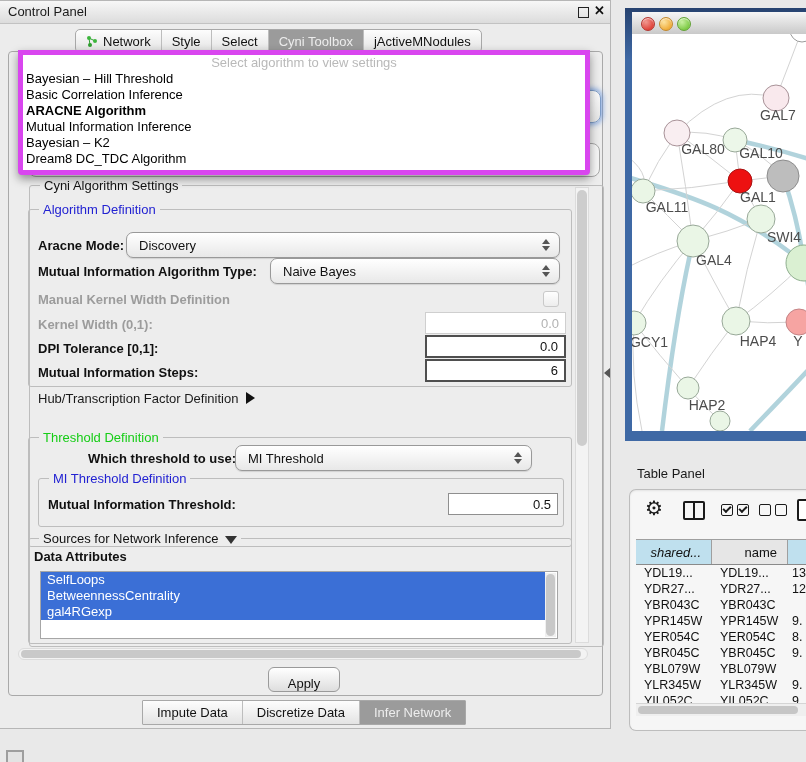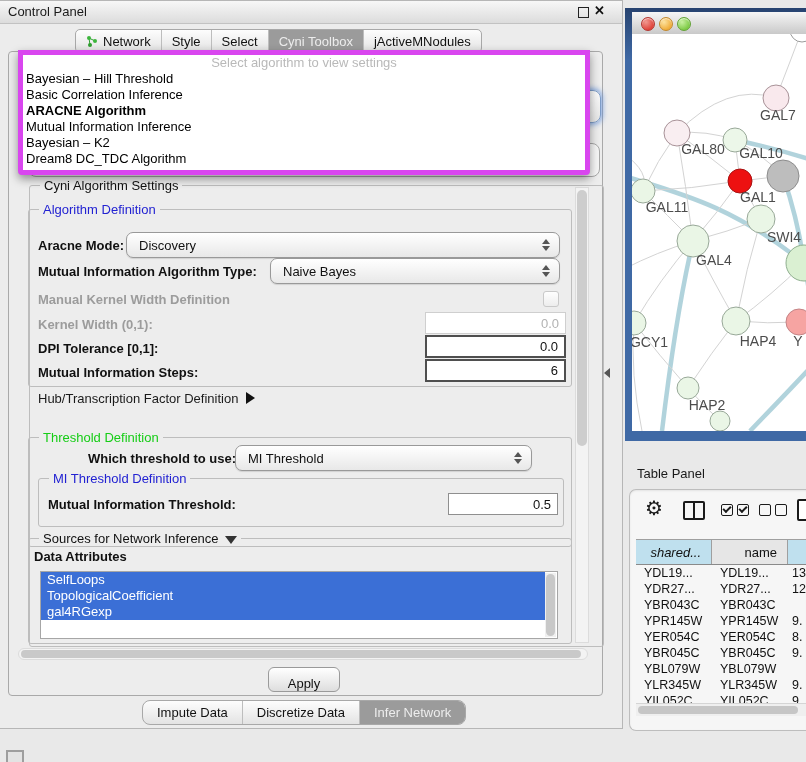--- a/index.html
+++ b/index.html
@@ -1,21 +1,21 @@
 <!DOCTYPE html>
 <html><head>
 <meta charset="utf-8">
 <style>
   html,body{margin:0;padding:0;}
   .screen{position:relative;width:806px;height:762px;background:#e9e9e9;overflow:hidden;
           font-family:"Liberation Sans",sans-serif;-webkit-font-smoothing:antialiased;color:#111;}
   .abs{position:absolute;}
 
   
-  .cp-window{left:0;top:8;width:610px;height:727px;background:#ececec;border:1px solid #b6b6b6;border-left:none;padding-left:12px;}
+  .cp-window{left:0;top:8;width:610px;height:727px;background:#ececec;border:1px solid #b6b6b6;border-left:none;}
   .cp-titlebar{left:0;top:0;width:100%;height:22px;background:linear-gradient(#f7f7f7,#dcdcdc);border-bottom:1px solid #c2c2c2;}
   .cp-title{left:8px;top:3px;font-size:13px;color:#1a1a1a;}
   .float-btn{left:578px;top:6px;width:9px;height:9px;border:1.5px solid #222;background:transparent;}
   .close-btn{left:594px;top:2px;font-size:13px;font-weight:bold;color:#111;cursor:default;}
 
   
   .tabstrip{left:75px;top:28px;height:22px;display:flex;border:1px solid #a8a8a8;border-radius:5px;
             background:linear-gradient(#fdfdfd,#e3e3e3);overflow:hidden;z-index:5;}
   .tab{display:flex;align-items:center;justify-content:center;font-size:13px;padding:0 10px;border-right:1px solid #bdbdbd;color:#111;}
   .tab:last-child{border-right:none;}
@@ -66,21 +66,21 @@
   .attr-vscroll .thumb{position:absolute;left:1px;top:1px;width:9px;height:62px;background:#c8c8c8;border-radius:5px;}
 
   .vscroll{left:575px;top:186px;width:14px;height:456px;background:#f3f3f3;border:1px solid #dcdcdc;box-sizing:border-box;}
   .vscroll .thumb{position:absolute;left:1px;top:2px;width:10px;height:256px;background:#cdcdcd;border-radius:6px;}
   .hscroll{left:18px;top:647px;width:570px;height:12px;background:#f3f3f3;border:1px solid #dcdcdc;box-sizing:border-box;border-radius:6px;}
   .hscroll .thumb{position:absolute;left:2px;top:1px;width:560px;height:8px;background:#c9c9c9;border-radius:4px;}
 
   .apply-btn{left:268px;top:666px;width:70px;height:23px;border:1px solid #9a9a9a;border-radius:6px;
              background:linear-gradient(#ffffff,#dedede);font-size:13px;display:flex;align-items:flex-end;justify-content:center;}
 
-  .bottom-tabs{left:142px;top:699px;height:23px;display:flex;border:1px solid #a8a8a8;border-radius:8px;
+  .bottom-tabs{left:142px;top:699px;height:23px;display:flex;border:1px solid #a8a8a8;border-radius:1px;
                background:linear-gradient(#fdfdfd,#e3e3e3);overflow:hidden;}
   .btab{display:flex;align-items:center;justify-content:center;font-size:13px;padding:0 14px;border-right:1px solid #bdbdbd;}
   .btab:last-child{border-right:none;}
   .btab.sel{background:#9b9b9b;color:#ededed;}
 
   .splitter-arrow{left:604px;top:368px;width:0;height:0;border-top:5px solid transparent;border-bottom:5px solid transparent;border-right:6px solid #555;}
   .mini-icon{left:6px;top:750px;width:14px;height:12px;border:2px solid #9e9e9e;background:#e3e3e3;}
 
   
   .net-frame{left:625px;top:8px;width:181px;height:433px;background:linear-gradient(#274370,#3f69a5 12%,#3f69a5);}
@@ -237,21 +237,21 @@
       <span>0.5</span>
     </div>
 
     <div class="group" style="left:28px;top:537px;width:542px;height:104px;">
       <span class="legend"><span>Sources for Network Inference</span><span class="tri-down"></span></span>
     </div>
     <span class="lbl" style="left:34px;top:548px;">Data Attributes</span>
     <div class="abs attr-list">
       <div id="attr-list">
           <div class="attr-item">SelfLoops</div>
-          <div class="attr-item">TopologicalCoefficient</div>
+          <div class="attr-item">BetweennessCentrality</div>
           <div class="attr-item">gal4RGexp</div>
         </div>
       <div class="attr-vscroll">
           <div class="thumb"></div>
         </div>
     </div>
 
     <div class="abs vscroll">
         <div class="thumb"></div>
       </div>

